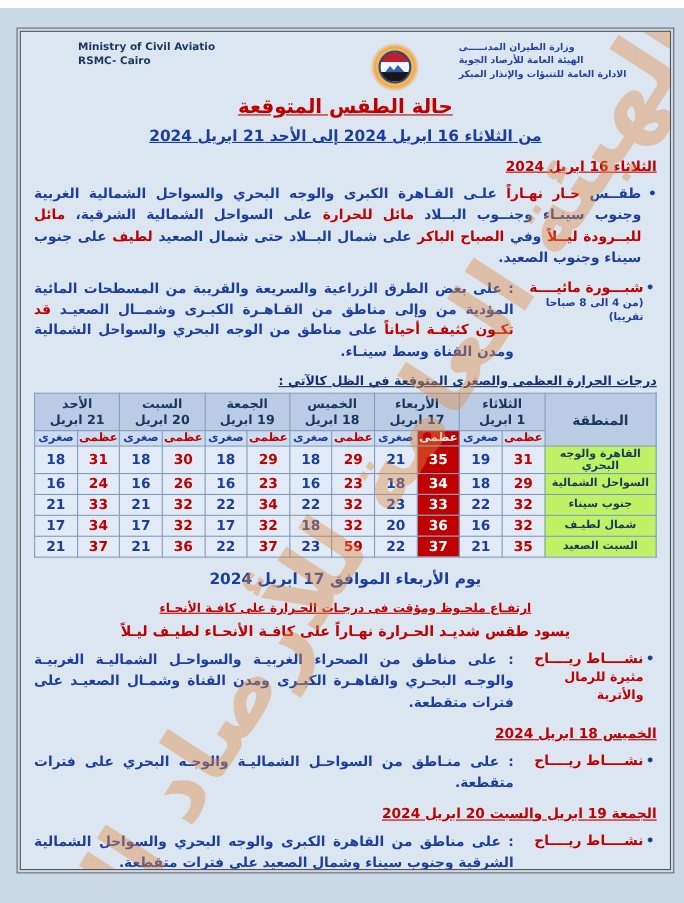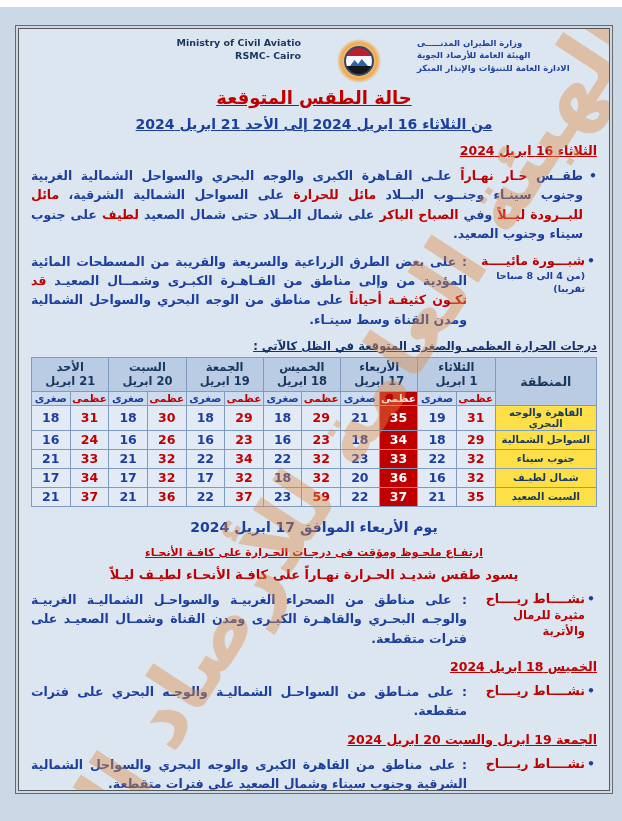--- a/index.html
+++ b/index.html
@@ -30,21 +30,21 @@
   }
   .watermark{
     position:absolute;z-index:6;pointer-events:none;
     left:-140px;top:340px;width:950px;
     transform:rotate(-57deg);transform-origin:center;
     font-size:86px;font-weight:bold;color:var(--wm);opacity:.42;
     white-space:nowrap;text-align:center;direction:rtl;
   }
   
   .doc-header{display:flex;align-items:flex-start;justify-content:space-between;direction:ltr;margin-top:2px;}
-  .hdr-en{width:230px;text-align:right;color:var(--navy);font-weight:bold;font-size:9.5px;line-height:1.35;margin-left:40px;}
+  .hdr-en{width:230px;text-align:left;color:var(--navy);font-weight:bold;font-size:9.5px;line-height:1.35;margin-left:40px;}
   .hdr-ar{width:180px;text-align:left;color:#2244a0;font-weight:bold;font-size:8.5px;line-height:1.45;direction:rtl;}
   .logo{width:44px;height:44px;border-radius:50%;margin-top:2px;
     background:radial-gradient(circle,#fce9a8 25%,#f0a94e 58%,rgba(240,169,78,0) 72%);
     display:flex;align-items:center;justify-content:center;}
   .flag{width:30px;height:30px;border-radius:50%;border:2px solid #31486e;position:relative;overflow:hidden;
     background:linear-gradient(180deg,#c01e2e 0 32%,#f4f8fc 32% 68%,#17171a 68% 100%);}
   .mtn{position:absolute;left:4px;top:11px;width:18px;height:7px;background:#2f63ad;
     clip-path:polygon(0 100%,25% 15%,45% 70%,65% 0,100% 100%);}
   
   .title{text-align:center;color:var(--red);font-weight:bold;font-size:18px;text-decoration:underline;margin-top:4px;}
@@ -65,21 +65,21 @@
   .temps-h{color:#14306e;font-size:11.5px;font-weight:bold;text-decoration:underline;text-align:right;margin-top:10px;}
   
   table{border-collapse:collapse;width:100%;margin-top:4px;direction:rtl;background:#e2ebf5;}
   th,td{border:1px solid var(--tborder);text-align:center;font-weight:bold;}
   thead th{background:var(--thead);color:var(--navy);}
   th.region-h{width:106px;font-size:12.5px;}
   th.day-h{font-size:11.5px;line-height:1.25;padding:2px 0;}
   th.sub{font-size:10.5px;background:var(--tsub);padding:0 0 1px;}
   th.sub.max{color:var(--red);} th.sub.min{color:var(--blue);}
   th.sub.max.hl{background:var(--red);color:#fff;}
-  tbody th.region{font-size:10px;color:var(--navy);background:#fde047;padding:1px 2px;}
+  tbody th.region{font-size:10px;color:var(--navy);background:#bef264;padding:1px 2px;}
   td{font-size:12.5px;padding:0 2px;height:19px;width:39px;}
   td.max{color:var(--red);} td.min{color:var(--blue);}
   td.max.hl{background:var(--red);color:#fff;}
   
   .center-h{text-align:center;color:var(--blue);font-size:14px;font-weight:bold;margin-top:12px;}
   .alert1{text-align:center;color:var(--red);font-size:11px;font-weight:bold;text-decoration:underline;margin-top:11px;}
   .alert2{text-align:center;color:var(--red);font-size:13px;font-weight:bold;margin-top:8px;}
 </style>
 </head>
 <body>

